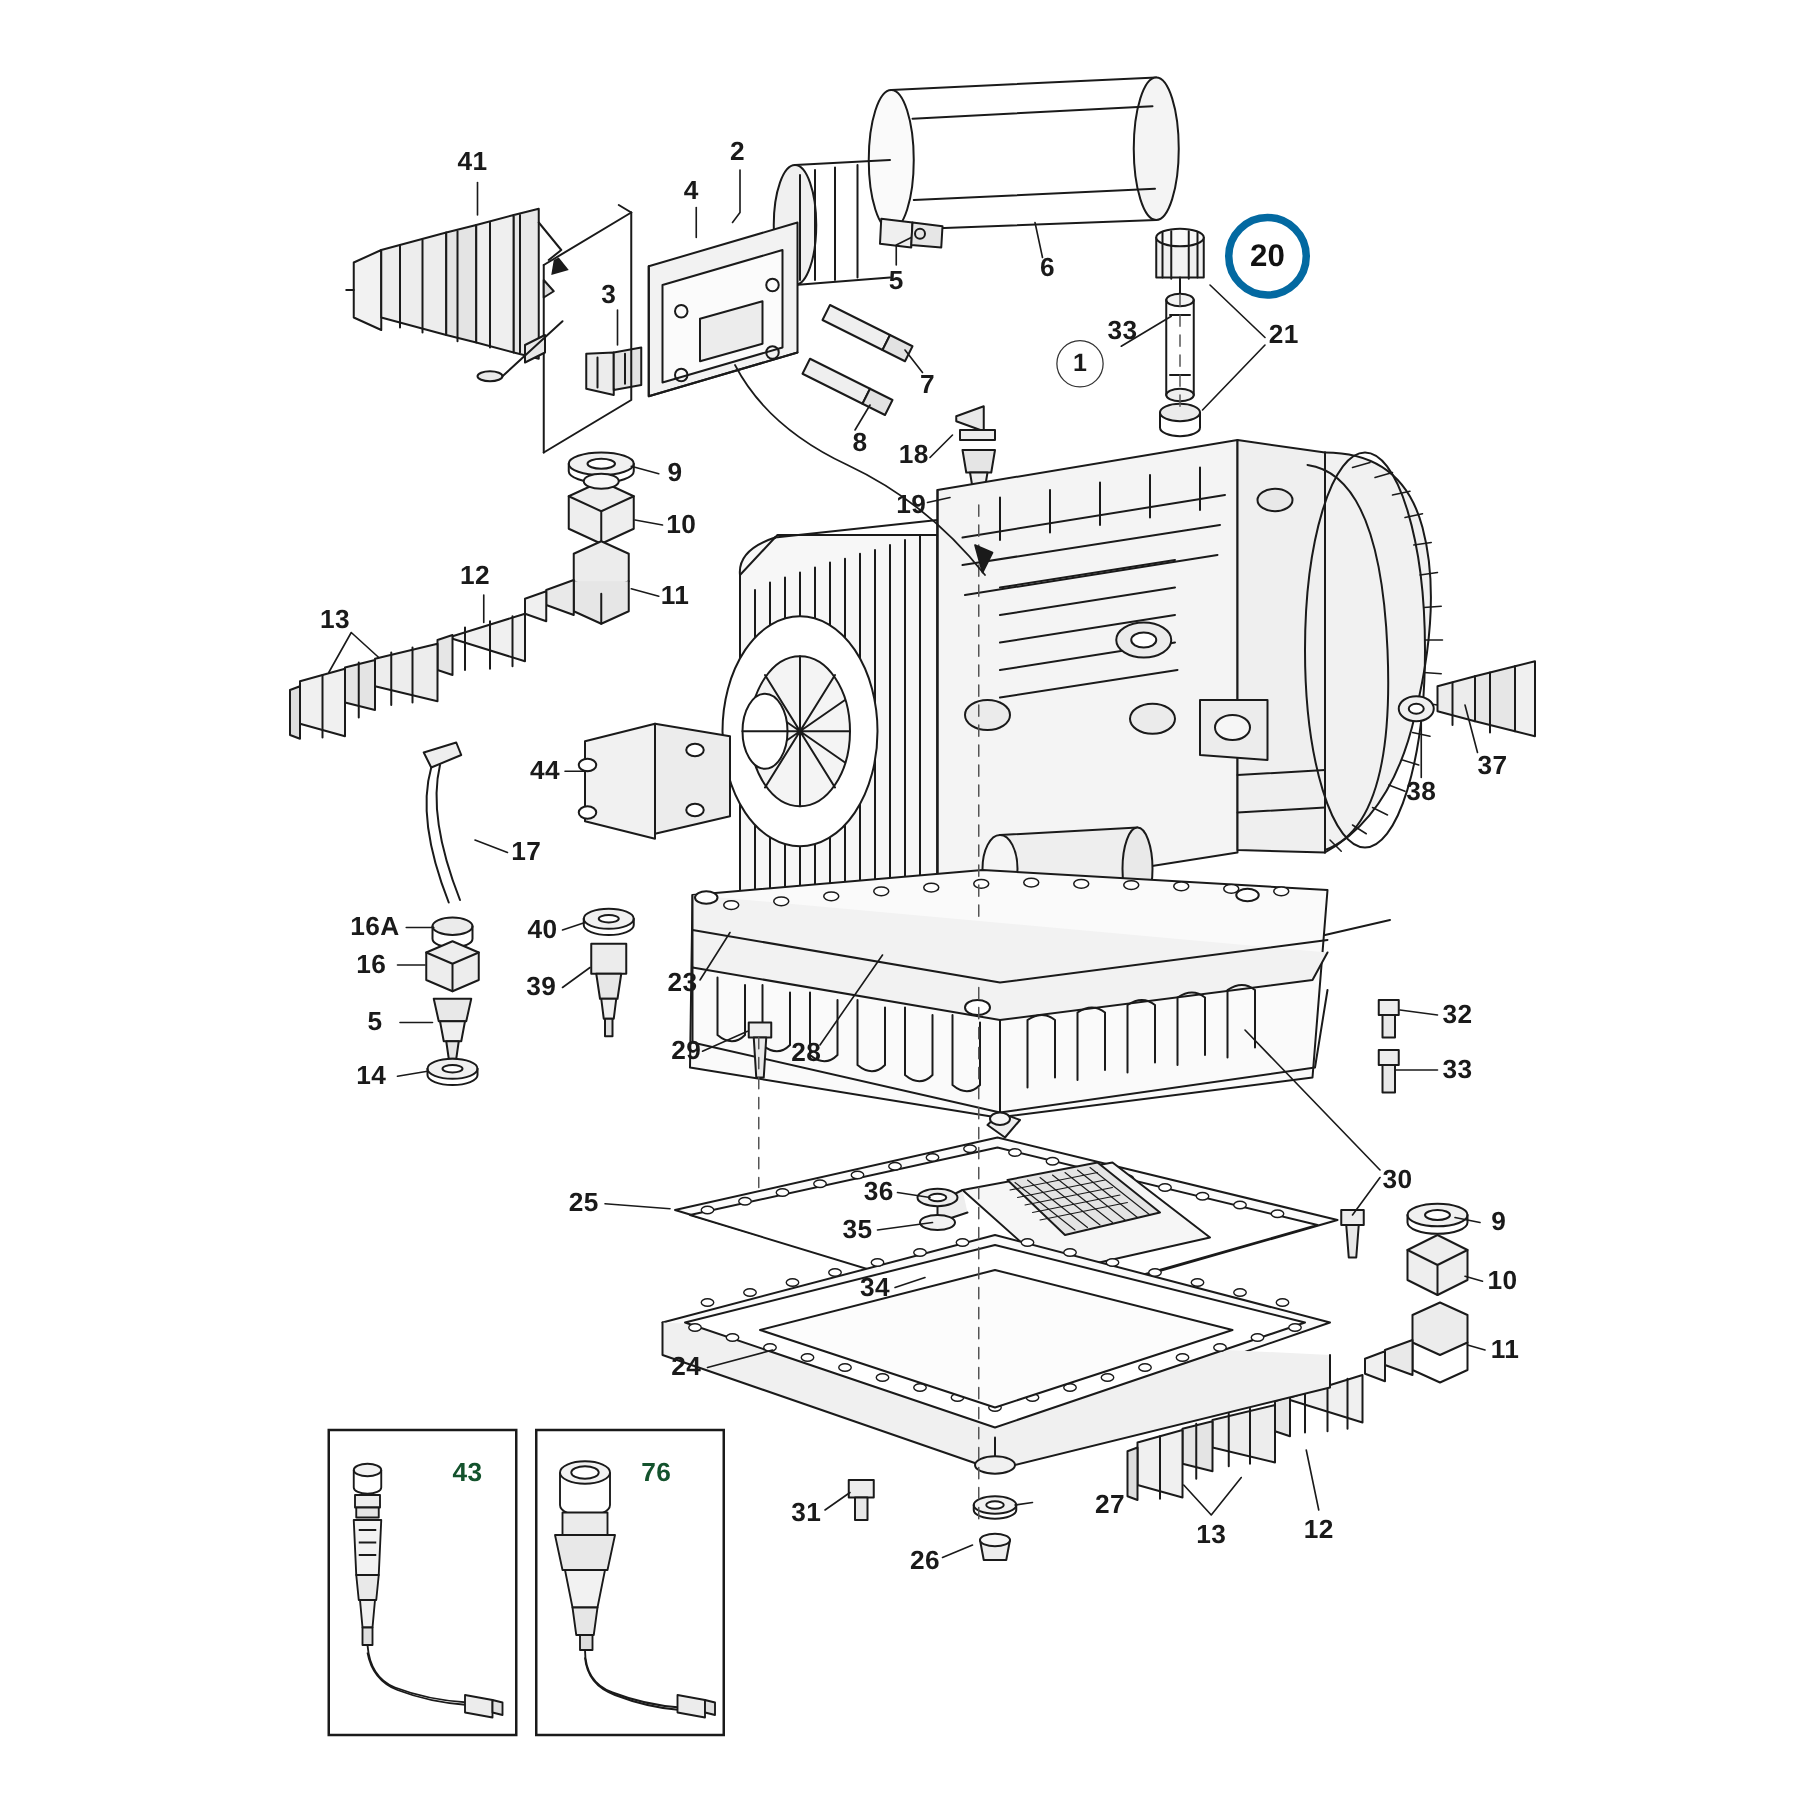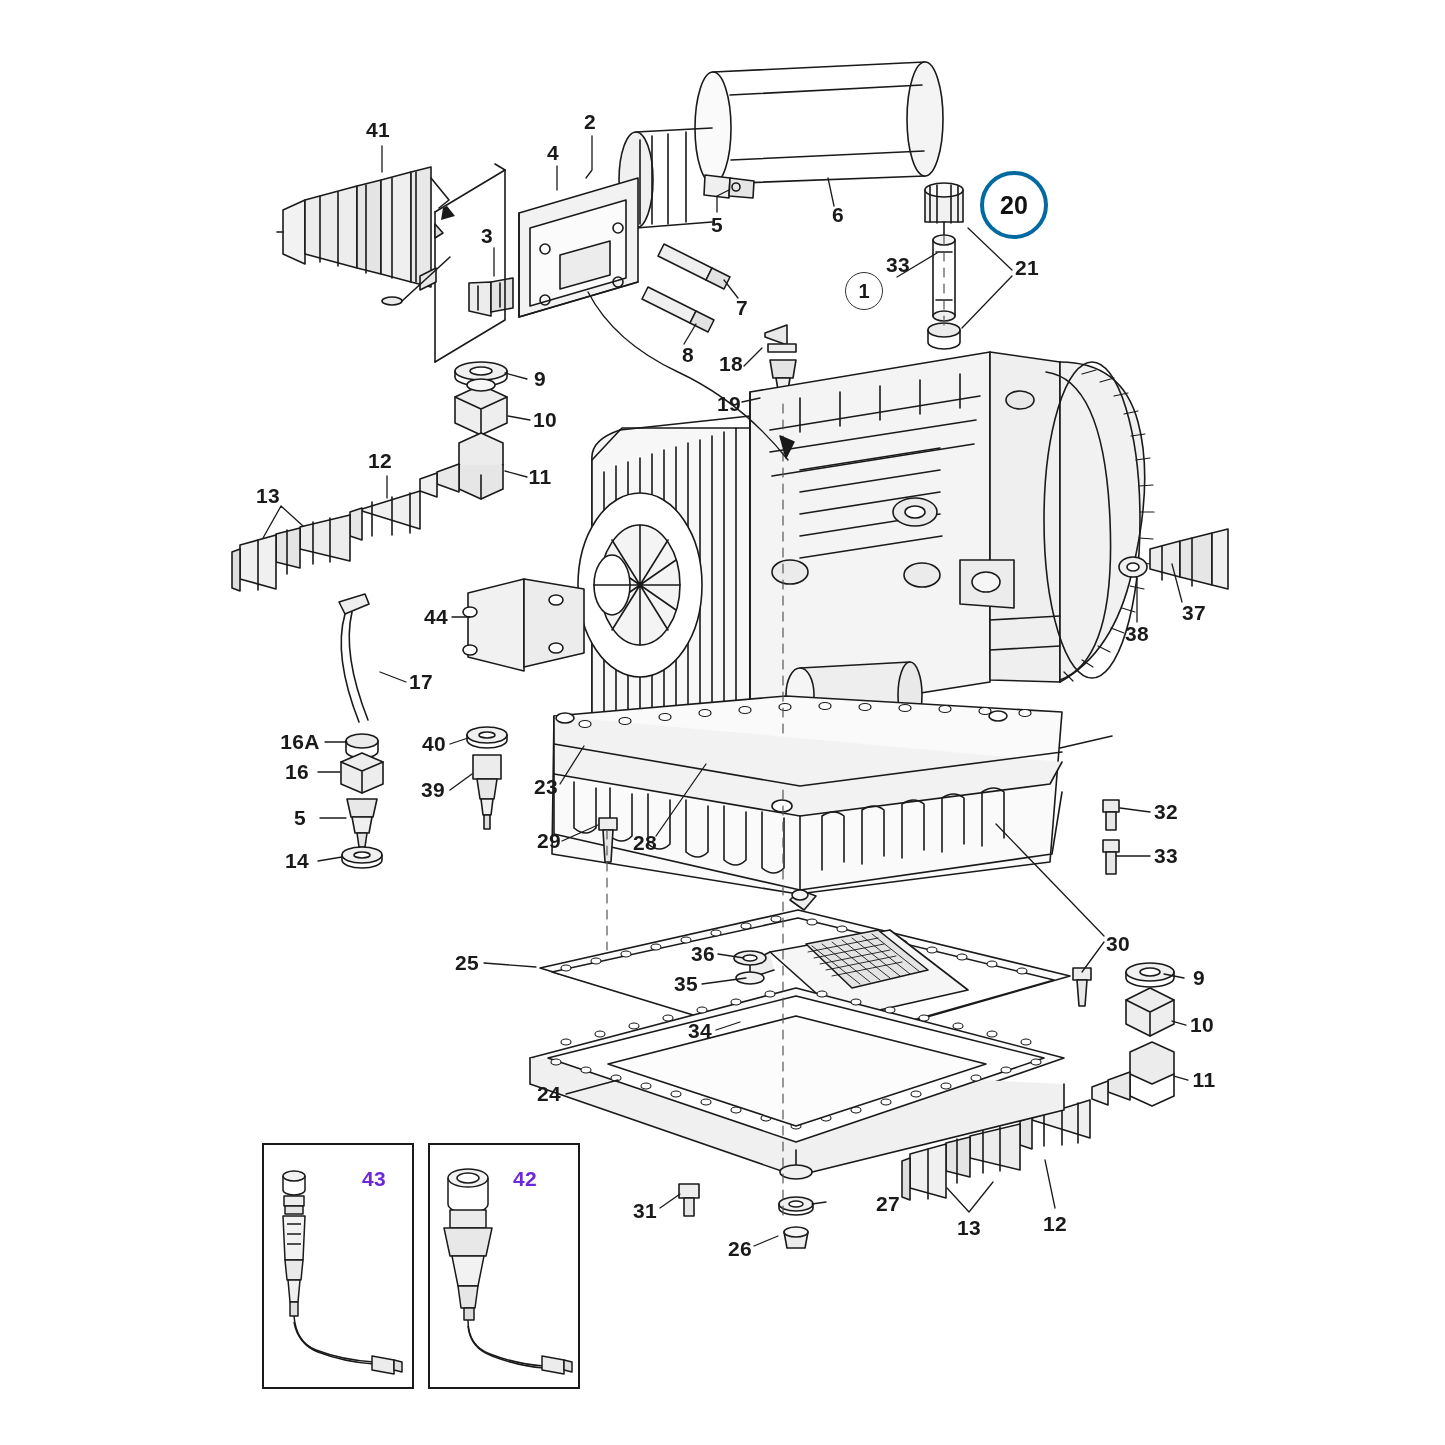--- a/index.html
+++ b/index.html
@@ -30,29 +30,29 @@
     position: absolute;
     font-family: "Liberation Sans", sans-serif;
     font-size: 21px;
     font-weight: 700;
     color: #1a1a1a;
     transform: translate(-50%, -50%);
     white-space: nowrap;
     letter-spacing: 0.3px;
   }
   .callout.inset {
-    color: #6d28d9;
+    color: #14532d;
     font-weight: 700;
   }
   .highlight-badge {
     position: absolute;
     width: 68px;
     height: 68px;
     border-radius: 50%;
-    border: 4px solid #0369a1;
+    border: 6px solid #0369a1;
     background: #ffffff;
     transform: translate(-50%, -50%);
     display: flex;
     align-items: center;
     justify-content: center;
     box-sizing: border-box;
   }
   .highlight-badge span {
     font-family: "Liberation Sans", sans-serif;
     font-size: 25px;
@@ -655,21 +655,21 @@
   <div class="callout" style="left:1202px; top:1025px;">10</div>
   <div class="callout" style="left:1204px; top:1080px;">11</div>
   <div class="callout" style="left:549px; top:1094px;">24</div>
   <div class="callout" style="left:645px; top:1211px;">31</div>
   <div class="callout" style="left:740px; top:1249px;">26</div>
   <div class="callout" style="left:840px; top:1204px;margin-left:48px;">27</div>
   <div class="callout" style="left:969px; top:1228px;">13</div>
   <div class="callout" style="left:1055px; top:1224px;">12</div>
 
   <div class="callout inset" style="left:374px; top:1179px;">43</div>
-  <div class="callout inset" style="left:525px; top:1179px;">42</div>
+  <div class="callout inset" style="left:525px; top:1179px;">76</div>
 
   <div class="circle-callout" style="left:864px; top:291px;">
     <span>1</span>
   </div>
 
   <div class="highlight-badge" style="left:1014px; top:205px;">
     <span>20</span>
   </div>
 
 </div>

